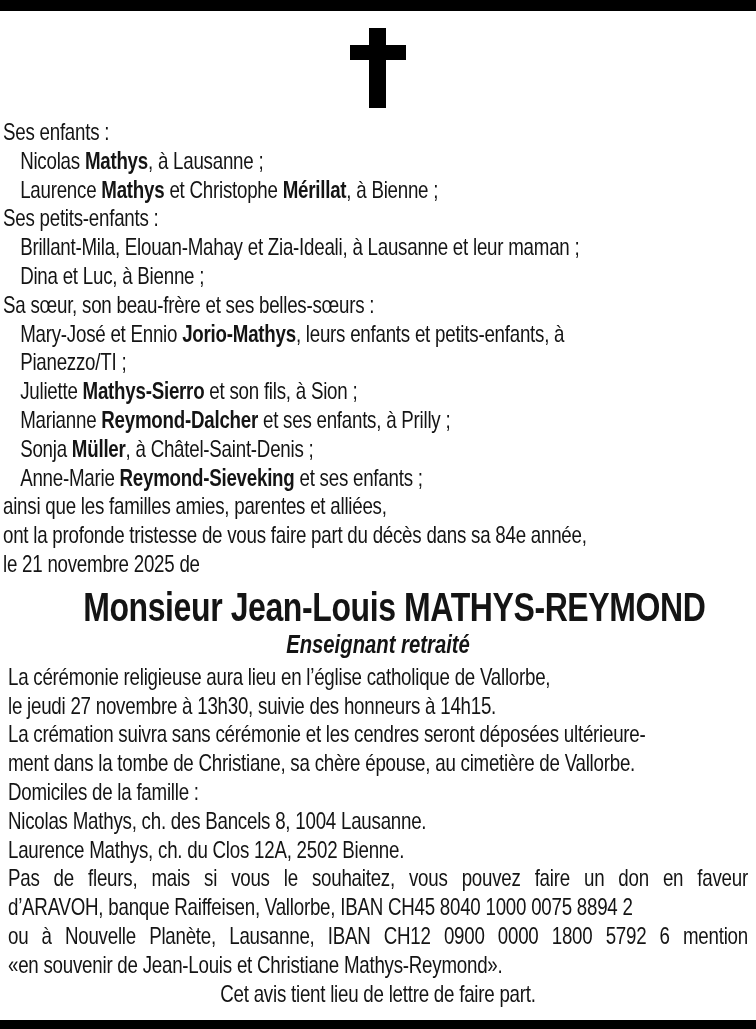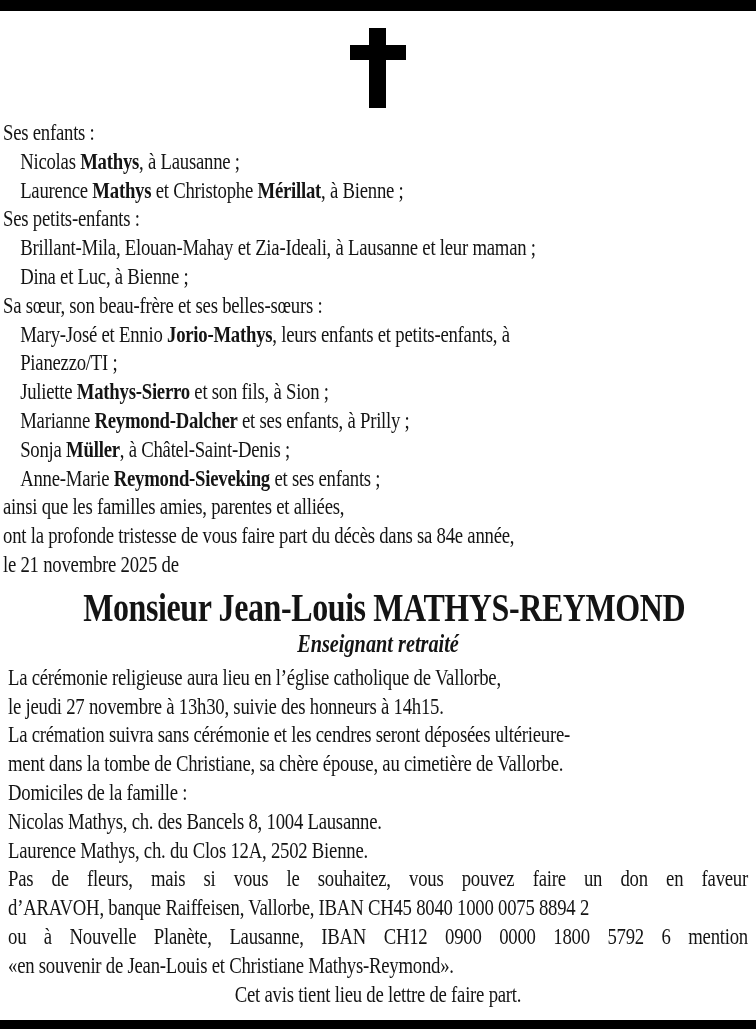--- a/index.html
+++ b/index.html
@@ -16,21 +16,20 @@
     background: var(--paper);
     color: var(--ink);
     font-family: "Liberation Sans", "DejaVu Sans", sans-serif;
   }
   .page {
     display: flex;
     flex-direction: column;
     width: 756px;
     height: 1029px;
     background: var(--paper);
-    font-family: Liberation Serif, serif;
   }
   .rule-top    { height: 11px; background: var(--rule); flex-shrink: 0; }
   .rule-bottom { height: 9px;  background: var(--rule); flex-shrink: 0; margin-top: auto; }
 
   
   .cross {
     position: relative;
     width: 56px; height: 80px;
     margin: 17px auto 0;
     flex-shrink: 0;

